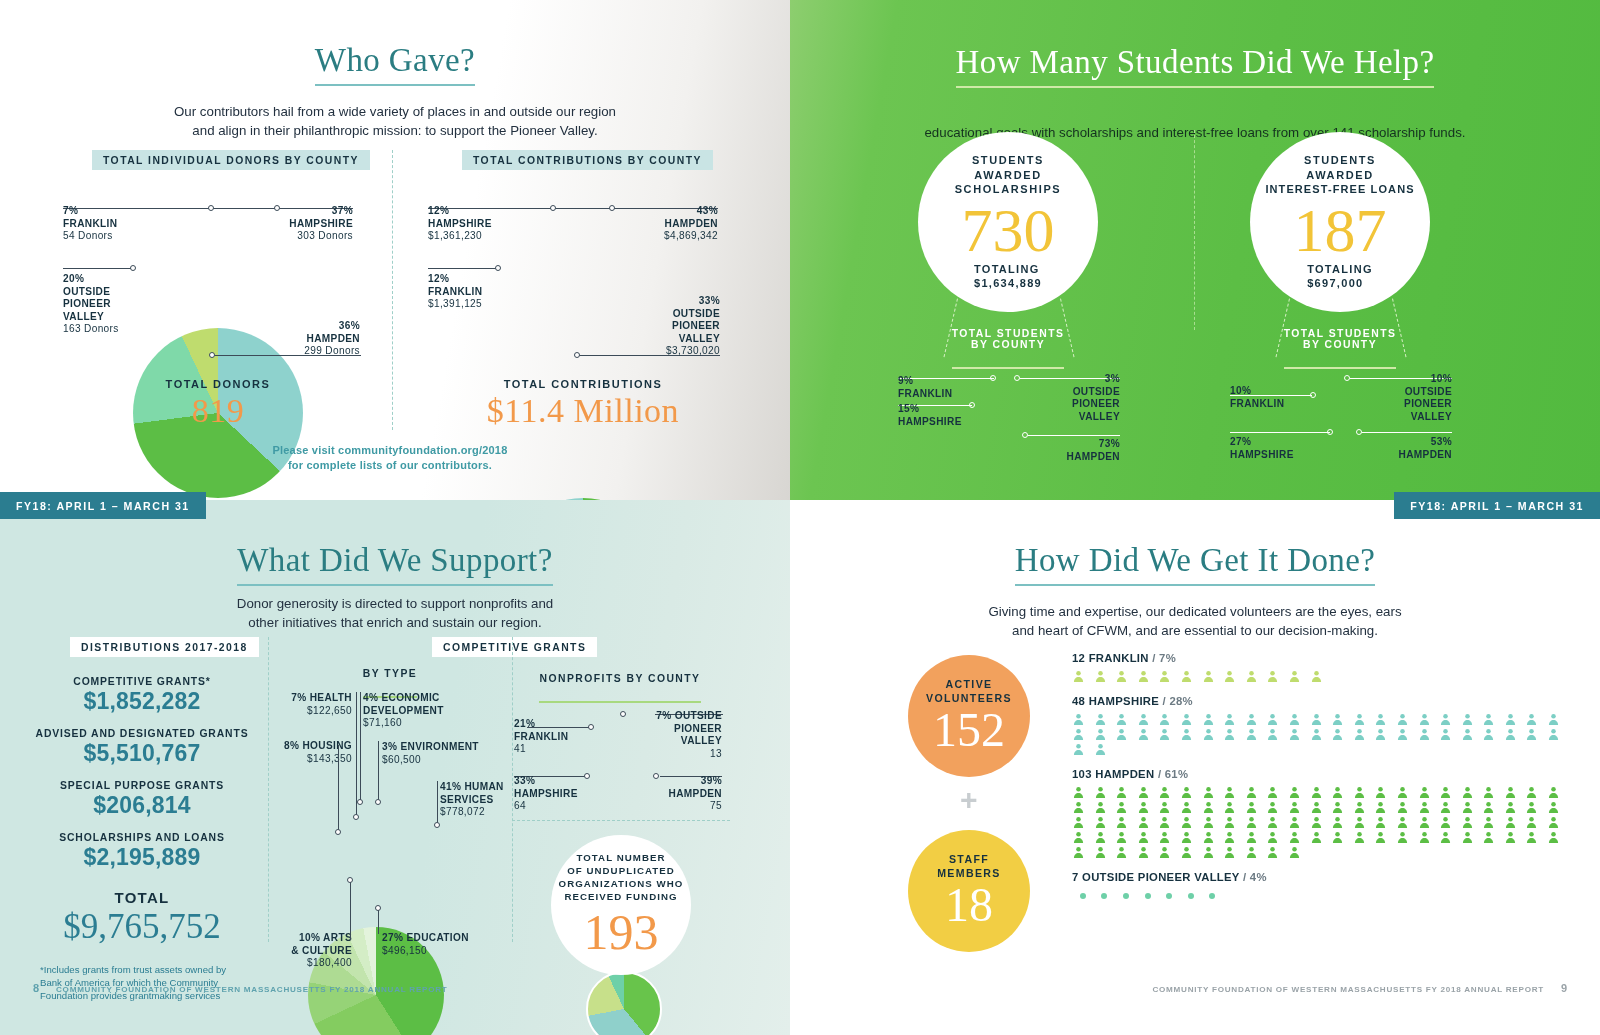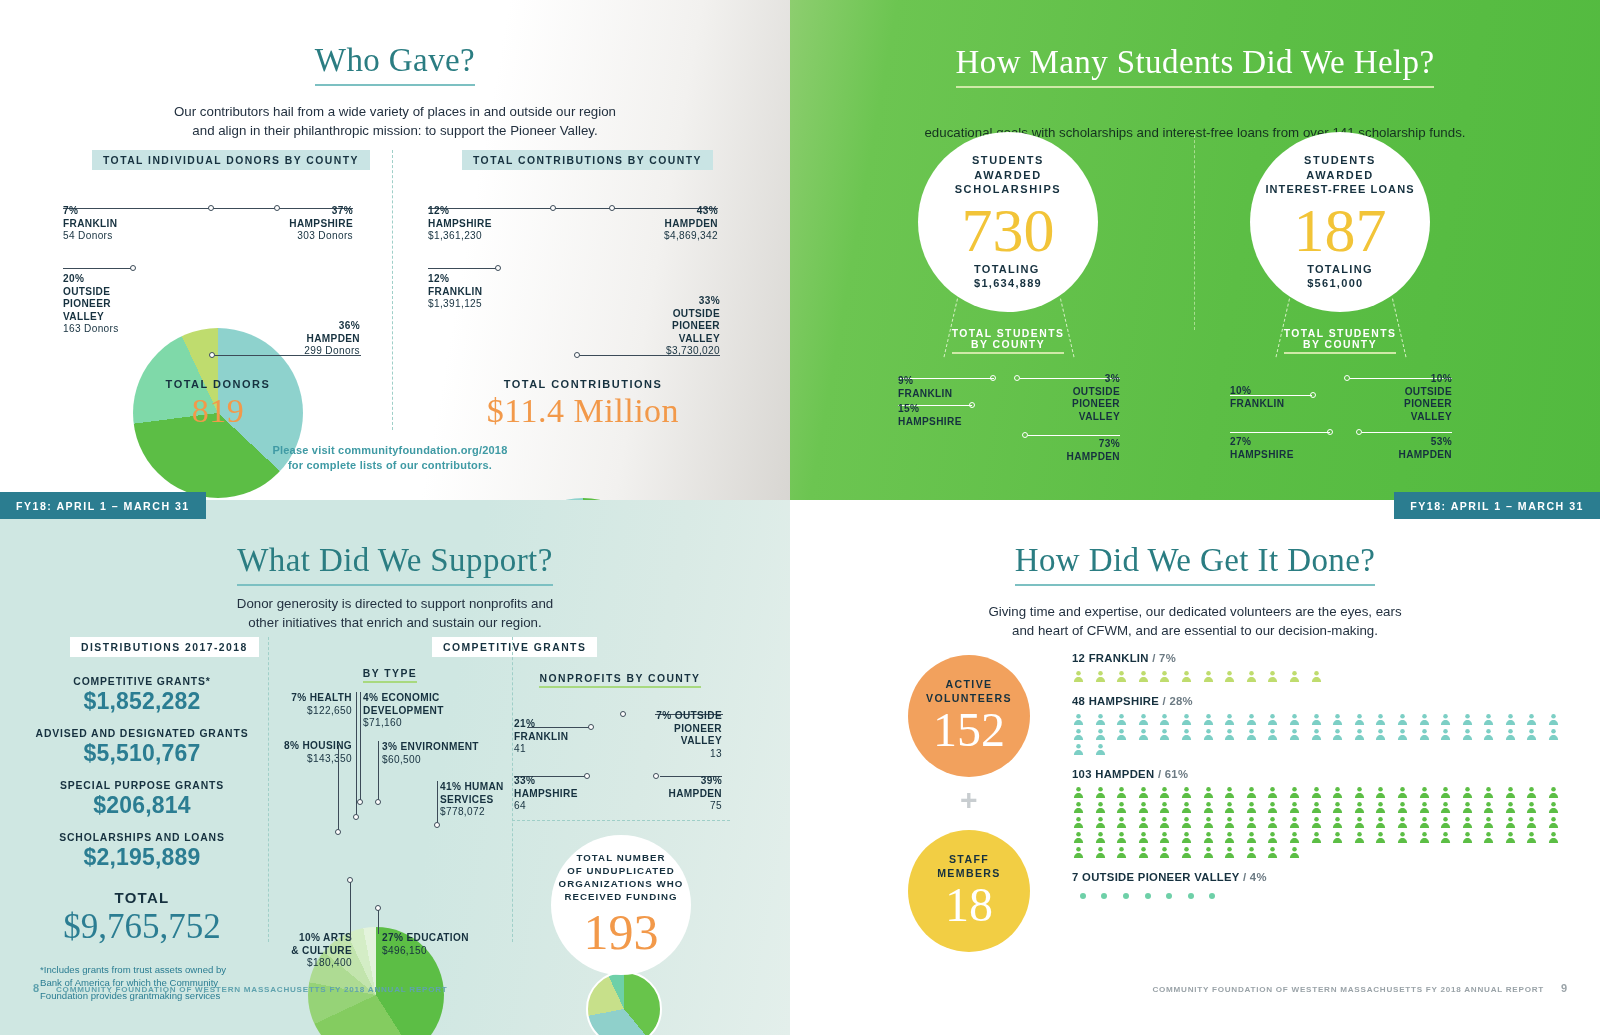--- a/index.html
+++ b/index.html
@@ -51,21 +51,21 @@
     color: #16313f;
     padding: 5px 11px 4px;
     background: #c9e4e4;
   }
   .chip.white { background: #ffffff; }
 
   .minihead {
     font-size: 10.4px; font-weight: bold; letter-spacing: 1.45px;
     color: #16313f; text-align: center;
   }
-  .minihead.u { border-bottom: 2px solid #a8d97f; display: inline-block; padding-bottom: 2px; }
+  .minihead.u { border-bottom: 2px solid #a8d97f; display: inline-block; padding-bottom: 17px; }
   .minihead.wht { color: #ffffff; }
   .minihead.wht.u { border-bottom-color: #cfe9a8; }
 
   
   .pie { border-radius: 50%; position: relative; }
   .lbl { position: absolute; font-size: 10.1px; font-weight: bold; color: #16313f;
          letter-spacing: .35px; line-height: 12.6px; }
   .lbl .thin { font-weight: normal; }
   .lbl.wht { color: #1a2a35; }
   .leader { position: absolute; background: #3c4b58; height: 1px; }
@@ -282,21 +282,21 @@
 
   <div class="circle" style="left:460px;top:132px;width:180px;height:180px">
     <div class="cap">
       <span>STUDENTS</span><br>
       <span>AWARDED</span><br>
       <span style="letter-spacing:1.1px">INTEREST-FREE LOANS</span>
     </div>
     <div class="num">187</div>
     <div class="tot">
       <span>TOTALING</span><br>
-      <span>$561,000</span>
+      <span>$697,000</span>
     </div>
   </div>
   <div style="position:absolute;left:492px;top:300px;width:20px;height:60px;border-left:1.5px dashed #d5efc3;transform:rotate(13deg)"></div>
   <div style="position:absolute;left:590px;top:300px;width:20px;height:60px;border-right:1.5px dashed #d5efc3;transform:rotate(-13deg)"></div>
 
   <div style="position:absolute;left:442px;top:328px;width:216px;text-align:center">
     <span class="minihead wht u">
       <span>TOTAL STUDENTS</span><br>
       <span>BY COUNTY</span>
     </span>

